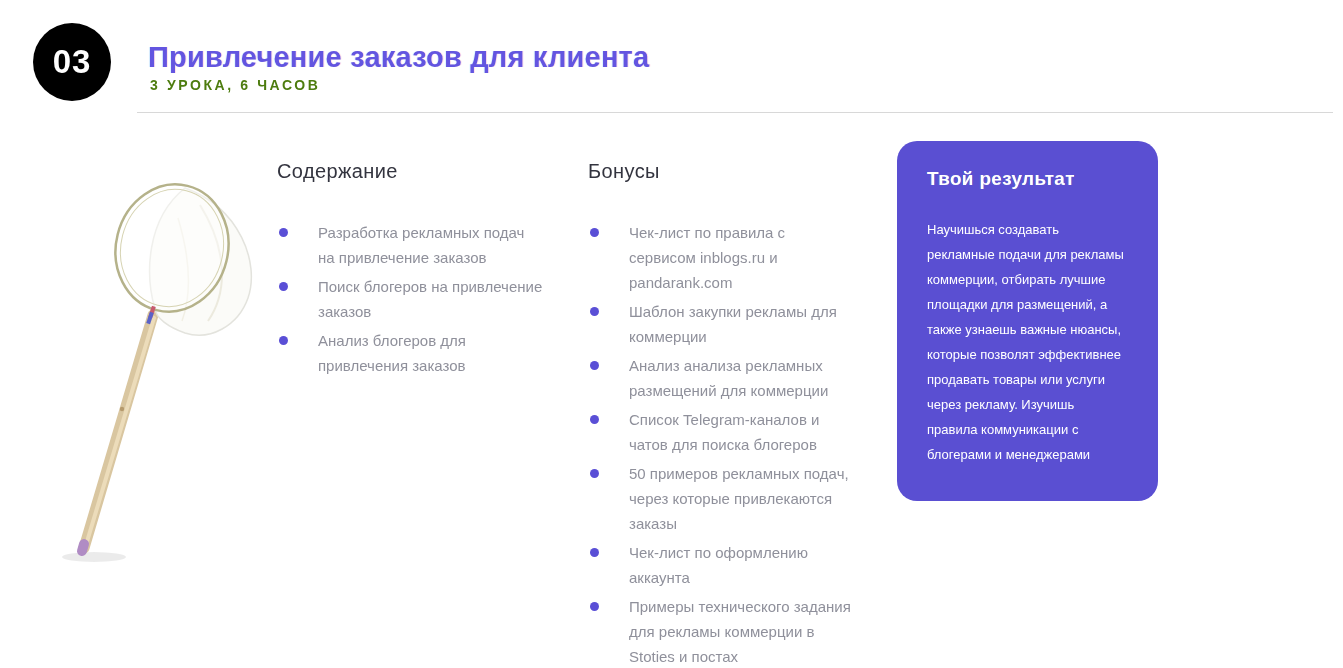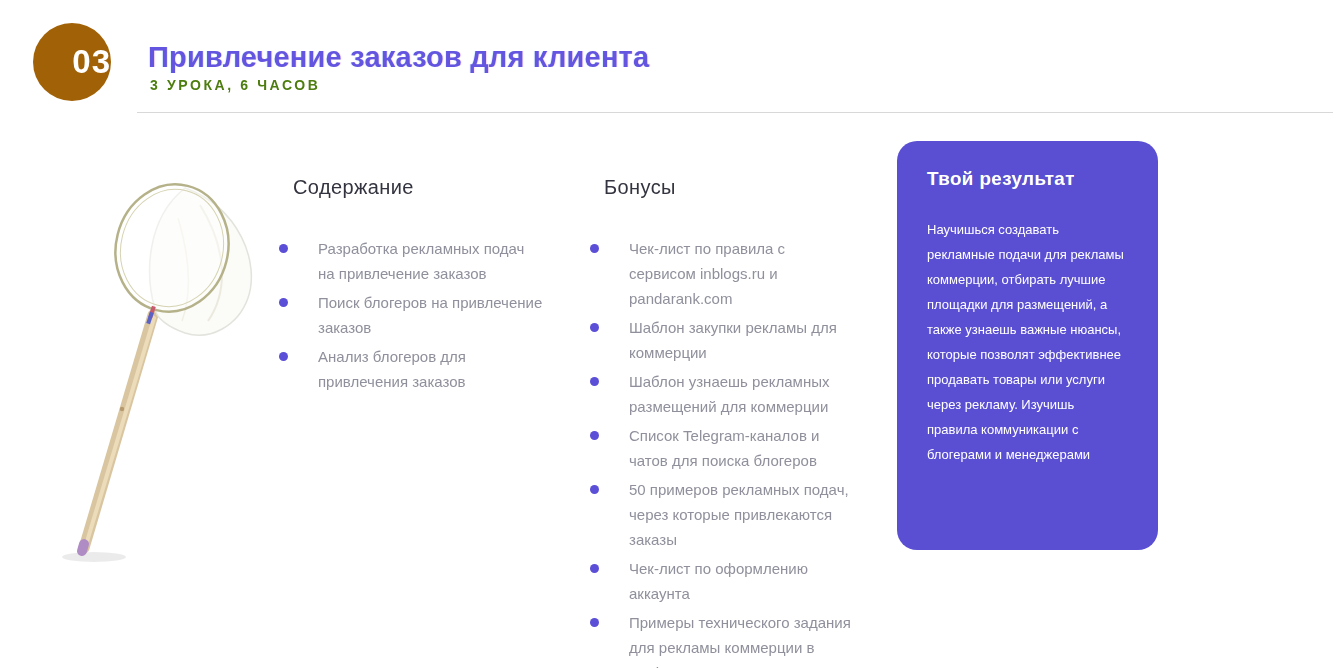--- a/index.html
+++ b/index.html
@@ -3,46 +3,46 @@
 <meta charset="utf-8">
 <style>
   html,body{margin:0;padding:0;background:#ffffff;}
   .page{
     position:relative;width:1343px;height:668px;background:#ffffff;overflow:hidden;
     font-family:"Liberation Sans",sans-serif;
   }
   
   .badge{
     position:absolute;left:33px;top:23px;width:78px;height:78px;border-radius:50%;
-    background:#a16207;color:#ffffff;display:flex;align-items:center;justify-content:flex-end;
+    background:#000000;color:#ffffff;display:flex;align-items:center;justify-content:center;
     font-size:33px;font-weight:700;letter-spacing:1px;
   }
   .title{
     position:absolute;left:148px;top:22px;font-size:29px;font-weight:700;color:#6355e0;
     letter-spacing:.2px;text-shadow:1px 0 rgba(255,0,90,.12), -1px 0 rgba(0,190,255,.12);
   }
   .subtitle{
     position:absolute;left:150px;top:77px;font-size:14px;font-weight:700;color:#4d7c0f;
     letter-spacing:2.6px;
   }
   .divider{position:absolute;left:137px;top:112px;width:1196px;height:1px;background:#d8d8d8;}
   
   .net-wrap{position:absolute;left:50px;top:163px;width:215px;height:412px;}
   
   .col{position:absolute;top:160px;width:268px;}
   .col-content{left:277px;}
   .col-bonuses{left:588px;}
-  .col-heading{font-size:20px;font-weight:500;color:#33343f;letter-spacing:.4px;margin:16px;}
+  .col-heading{font-size:20px;font-weight:500;color:#33343f;letter-spacing:.4px;margin:0;}
   .bullet-list{list-style:none;margin:37px 0 0 0;padding:0;}
   .bullet-list li{display:flex;align-items:flex-start;margin-bottom:4px;gap:8px;}
   .dot{width:9px;height:9px;border-radius:50%;background:#5a4fd6;margin:8px 22px 0 2px;flex:none;}
   .li-text{font-size:15px;line-height:25px;color:#8f909b;}
   
   .card{
-    position:absolute;left:897px;top:141px;width:261px;height:409px;box-sizing:border-box;
+    position:absolute;left:897px;top:141px;width:261px;height:360px;box-sizing:border-box;
     background:#5a4fd2;border-radius:20px;padding:27px 30px;color:#ffffff;
   }
   .card-heading{
     font-size:19px;font-weight:600;margin:0;letter-spacing:.3px;
     text-shadow:1px 0 rgba(255,60,120,.25), -1px 0 rgba(0,220,255,.25);
   }
   .card-body{margin-top:27px;font-size:13px;line-height:25px;}
 </style>
 </head>
 <body>
@@ -102,21 +102,21 @@
       <li>
         <span class="dot"></span>
         <span class="li-text">Чек-лист по правила с сервисом inblogs.ru и pandarank.com</span>
       </li>
       <li>
         <span class="dot"></span>
         <span class="li-text">Шаблон закупки рекламы для коммерции</span>
       </li>
       <li>
         <span class="dot"></span>
-        <span class="li-text">Шаблон узнаешь рекламных размещений для коммерции</span>
+        <span class="li-text">Анализ анализа рекламных размещений для коммерции</span>
       </li>
       <li>
         <span class="dot"></span>
         <span class="li-text">Список Telegram-каналов и чатов для поиска блогеров</span>
       </li>
       <li>
         <span class="dot"></span>
         <span class="li-text">50 примеров рекламных подач, через которые привлекаются заказы</span>
       </li>
       <li>

